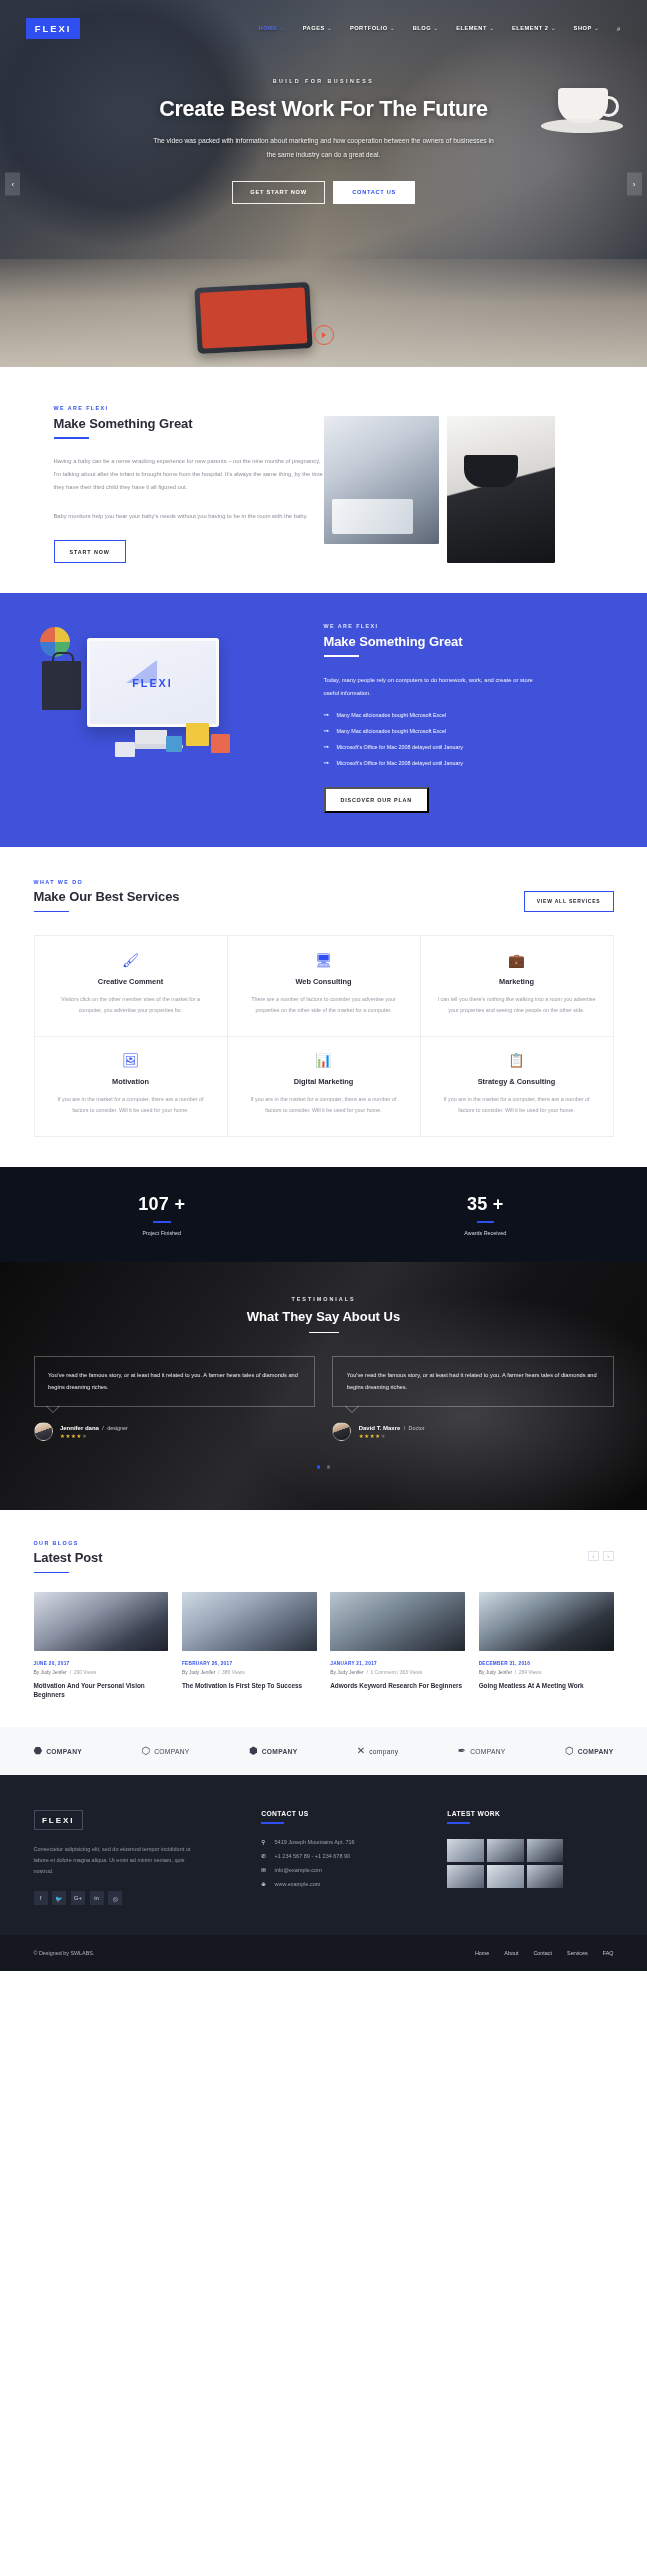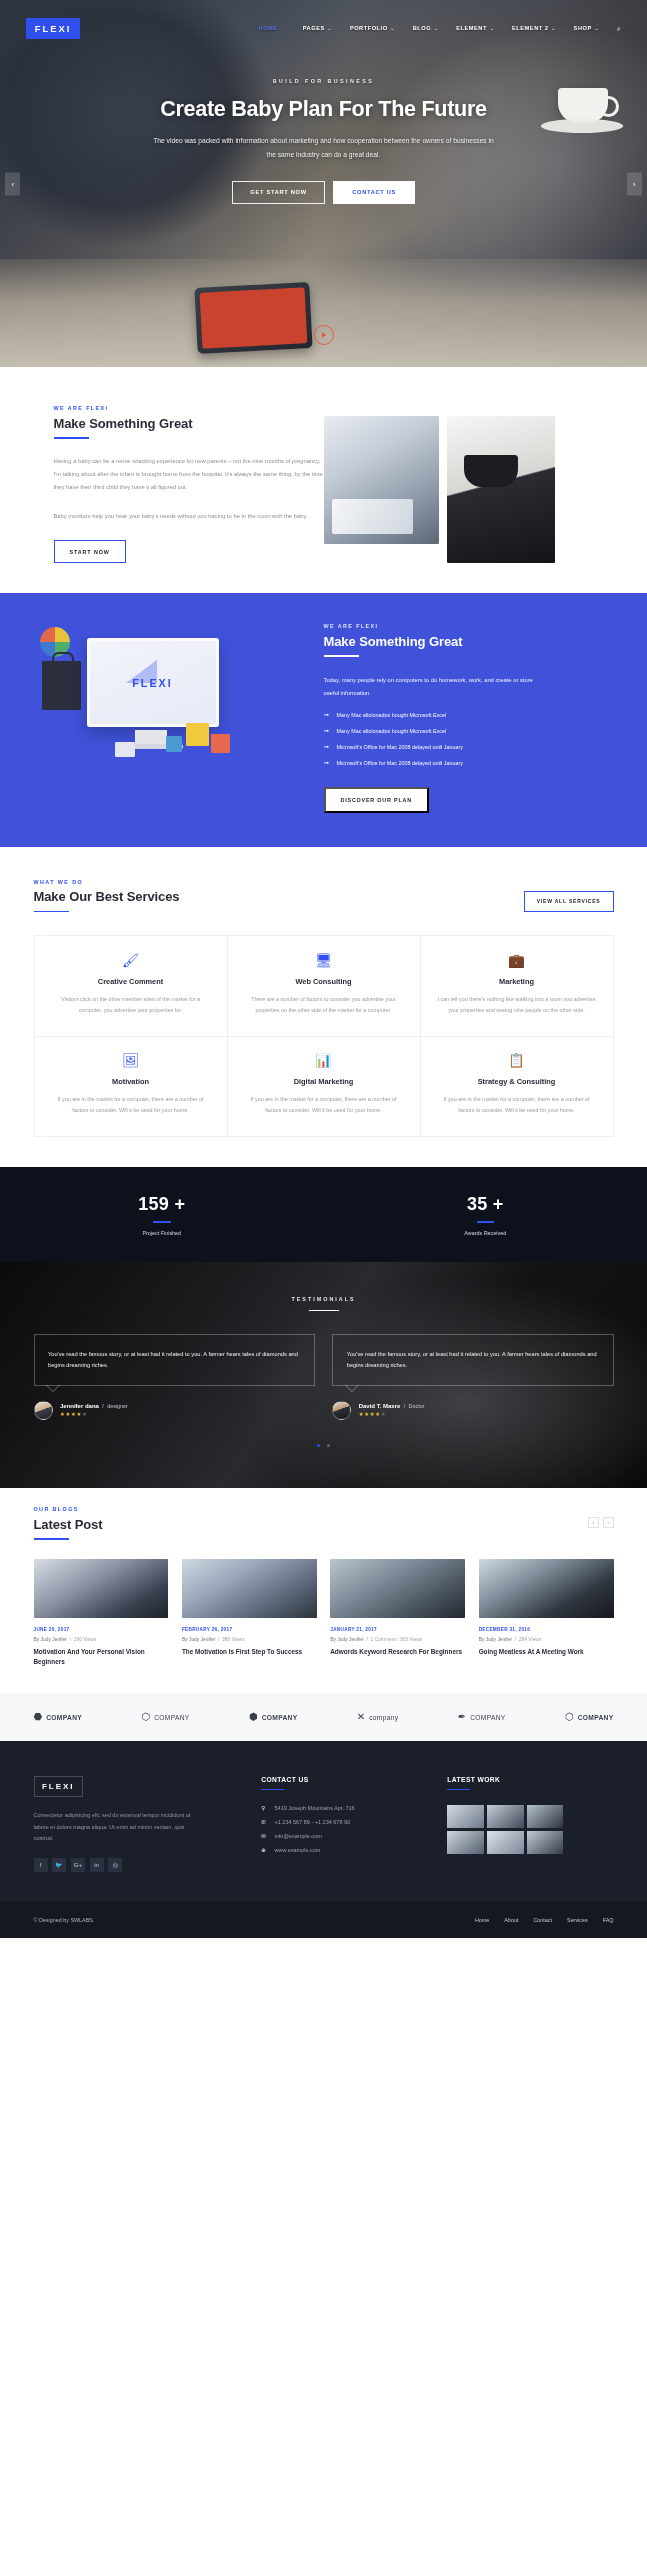--- a/index.html
+++ b/index.html
@@ -268,21 +268,21 @@
   }
   .avatar.m{ background:linear-gradient(160deg,#e9dccd 0%,#b99878 42%,#2d3037 43%,#16171b 100%); }
   .p-name{ font-size:6px; font-weight:bold; }
   .p-role{ font-size:5.4px; color:#c6c6cd; margin-left:3.4px; font-weight:normal; }
   .stars{ color:#f2c231; font-size:5.4px; letter-spacing:0.7px; margin-top:2px; }
   .stars .off{ color:#6a6a70; }
   .dots{ text-align:center; margin-top:17.5px; }
   .dot{ display:inline-block; width:3.4px; height:3.4px; border-radius:50%; background:#5c6470; margin:0 2px; cursor:pointer; }
   .dot.on{ background:#2f4ff0; }
   
-  .blog{ padding:18px 0 27px; }
+  .blog{ padding:30px 0 27px; }
   .blog-head{ display:flex; align-items:flex-start; }
   .blog-nav{ margin-left:auto; margin-top:10.8px; display:flex; gap:4px; }
   .sq{
     width:10.8px; height:10.8px; border:0.7px solid #dfe2ea; color:#9098a8;
     font-size:5.4px; display:flex; align-items:center; justify-content:center; cursor:pointer;
   }
   .blog-grid{ margin-top:19px; display:grid; grid-template-columns:repeat(4,1fr); gap:13.5px; }
   .b-img{ width:100%; height:59px; border-radius:0.7px; }
   .b1{ background:linear-gradient(150deg,#d8dde6 0%,#8b93a4 40%,#3a4150 75%,#1e222b 100%); }
   .b2{ background:linear-gradient(150deg,#cfd9e4 0%,#9aa7b8 35%,#5c6778 70%,#2b323d 100%); }
@@ -376,21 +376,21 @@
       <div class="nav-link">
         <span>SHOP</span>
         <span class="caret">⌄</span>
       </div>
       <div class="nav-search">⌕</div>
     </div>
   </nav>
 
   <div class="hero-body">
     <div class="hero-eyebrow">BUILD FOR BUSINESS</div>
-    <h1 class="hero-title">Create Baby Plan For The Future</h1>
+    <h1 class="hero-title">Create Best Work For The Future</h1>
     <p class="hero-sub">The video was packed with information about marketing and how cooperation between the owners of businesses in the same industry can do a great deal.</p>
     <div class="hero-btns">
       <button class="btn-outline-w">GET START NOW</button>
       <button class="btn-white">CONTACT US</button>
     </div>
   </div>
 
   <div class="hero-arrow left">‹</div>
   <div class="hero-arrow right">›</div>
   <div class="hero-play">
@@ -497,35 +497,36 @@
     <div class="svc-card">
       <div class="svc-ic">📋</div>
       <div class="svc-name">Strategy &amp; Consulting</div>
       <div class="svc-desc">If you are in the market for a computer, there are a number of factors to consider. Will it be used for your home.</div>
     </div>
   </div>
 </section>
 
 <section class="counters">
   <div class="cnt">
-    <div class="cnt-num">159 +</div>
+    <div class="cnt-num">107 +</div>
     <div class="cnt-rule"></div>
     <div class="cnt-label">Project Finished</div>
   </div>
   <div class="cnt">
     <div class="cnt-num">35 +</div>
     <div class="cnt-rule"></div>
     <div class="cnt-label">Awards Received</div>
   </div>
 </section>
 
 <section class="testi">
   <div class="wrap">
     <div class="testi-head">
       <div class="testi-eyebrow">TESTIMONIALS</div>
+      <h2 class="testi-title">What They Say About Us</h2>
       <div class="testi-rule"></div>
     </div>
     <div class="testi-grid">
       <div>
         <div class="bubble">
           <p>You've read the famous story, or at least had it related to you. A farmer hears tales of diamonds and begins dreaming riches.</p>
         </div>
         <div class="person">
           <div class="avatar"></div>
           <div>

